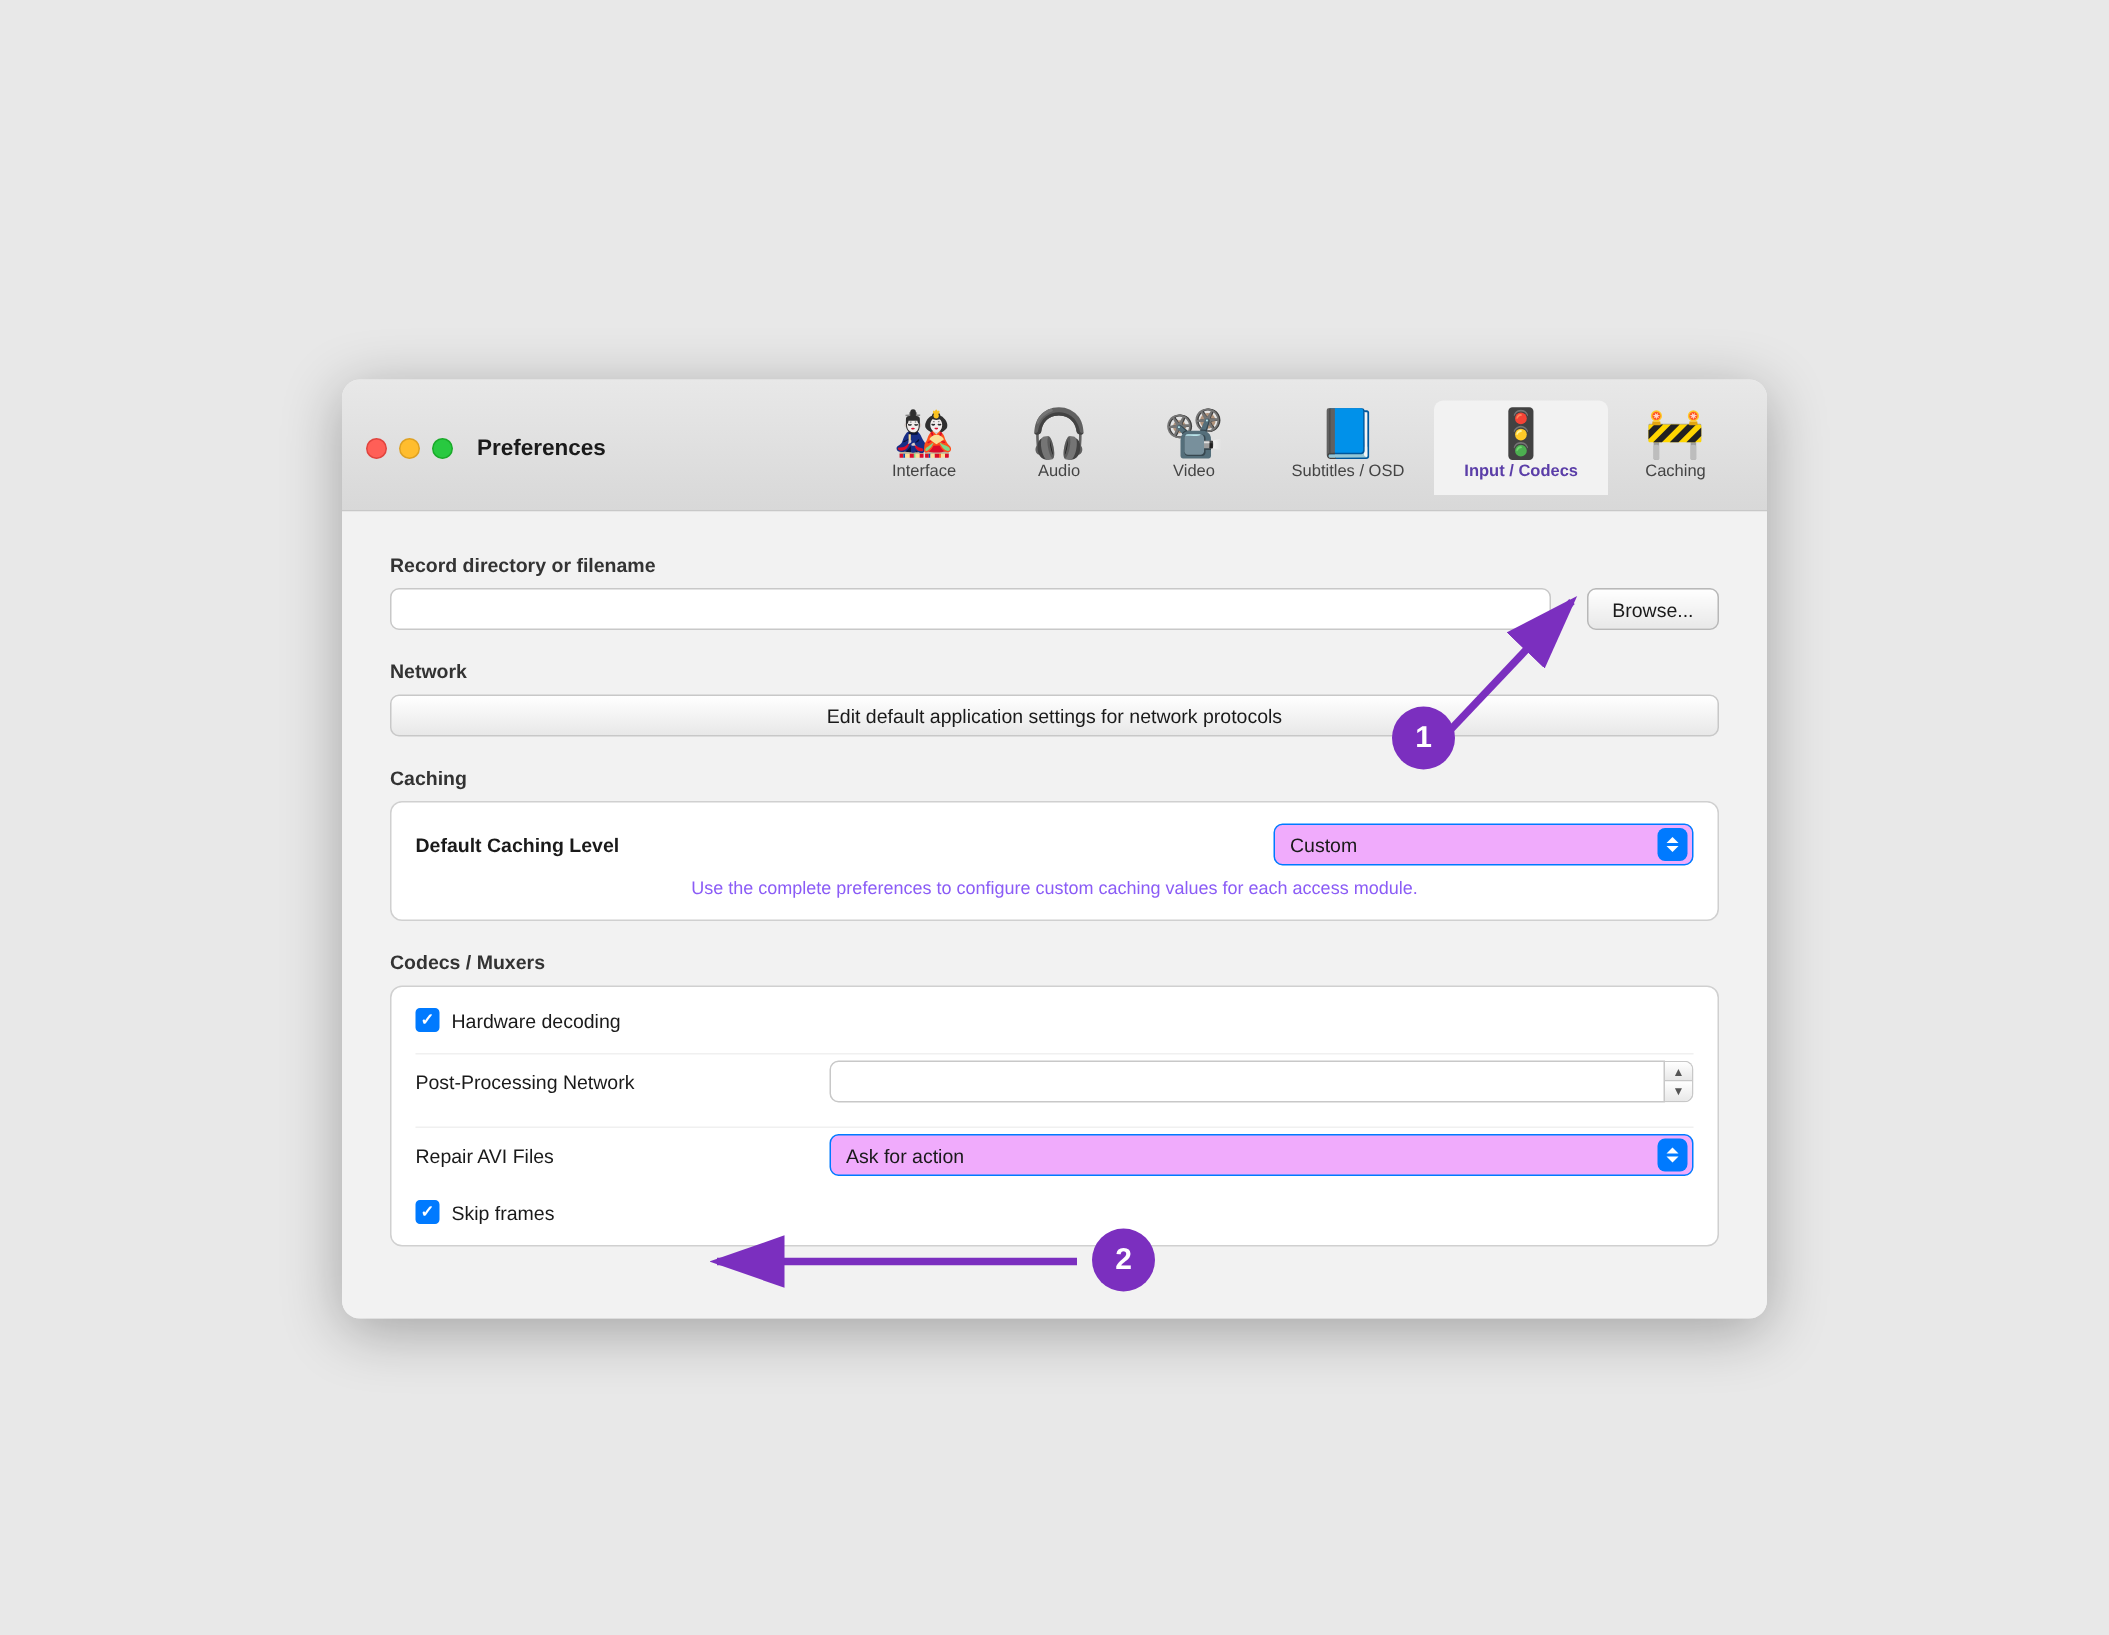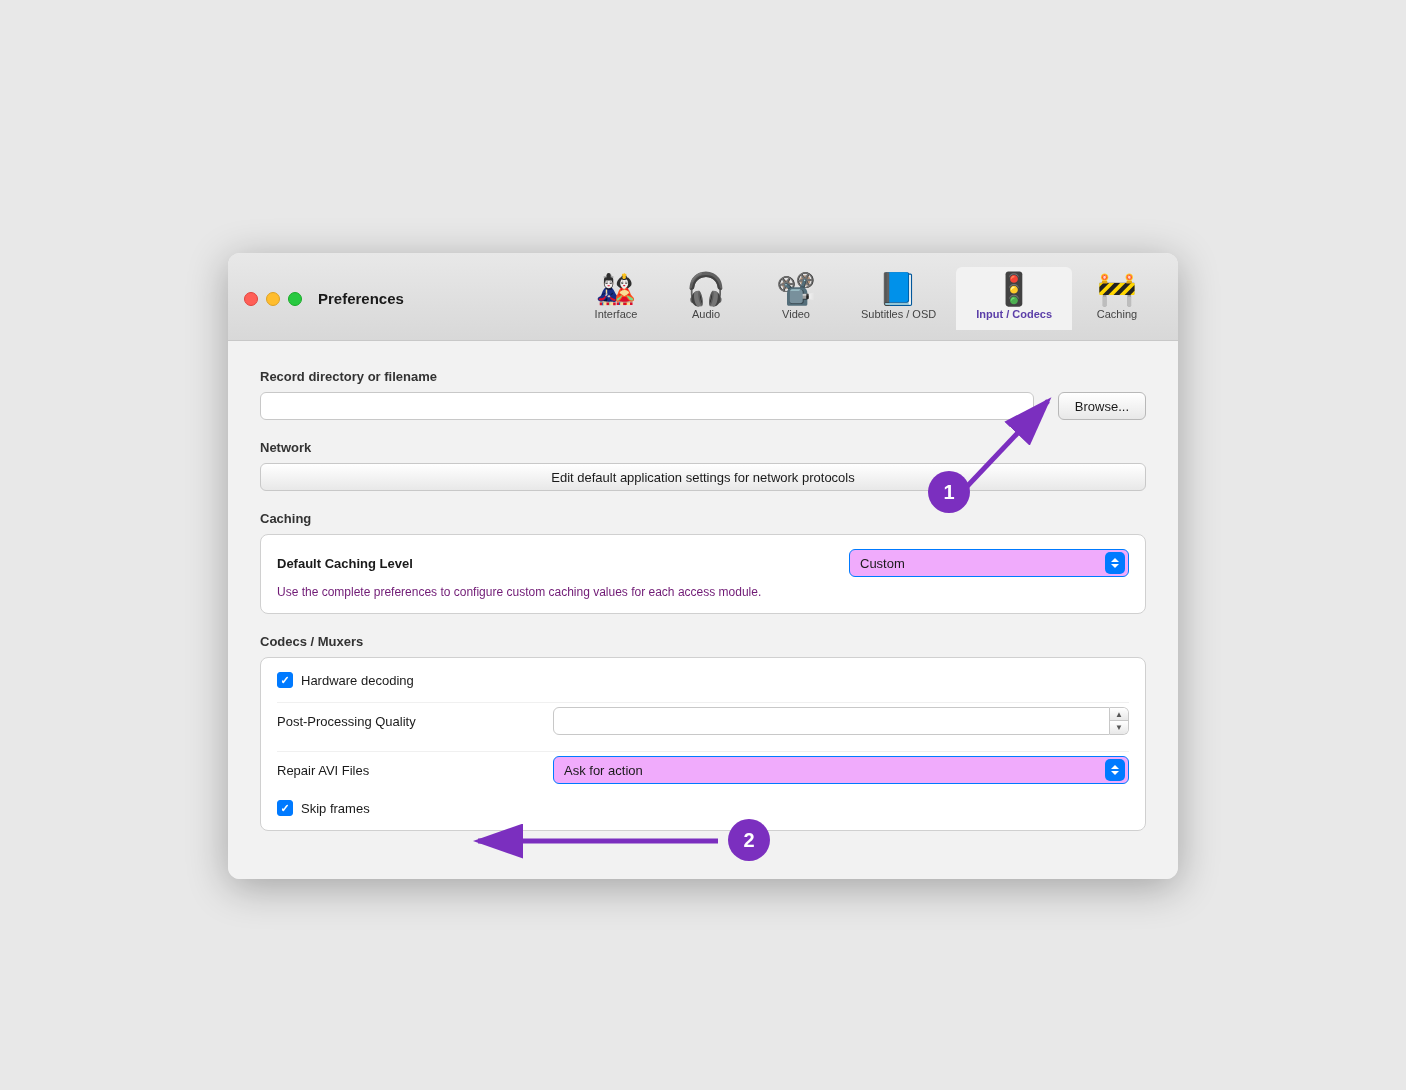--- a/index.html
+++ b/index.html
@@ -235,21 +235,22 @@
       border-bottom-color: white;
       margin-bottom: 1px;
     }
 
     .select-arrow::after {
       border-top-color: white;
     }
 
     .caching-hint {
       font-size: 12px;
-      color: #701a75;
+      color: #8b5cf6;
+      text-align: center;
     }
 
     
     .codecs-box {
       background: white;
       border: 1px solid #d0d0d0;
       border-radius: 8px;
       padding: 14px 16px;
     }
 
@@ -500,21 +501,21 @@
       <div class="codecs-box">
 
         <div class="checkbox-row">
           <div class="checkbox">
             <span class="checkbox-check">✓</span>
           </div>
           <span class="checkbox-label">Hardware decoding</span>
         </div>
 
         <div class="setting-row">
-          <span class="setting-name">Post-Processing Quality</span>
+          <span class="setting-name">Post-Processing Network</span>
           <div class="setting-control">
             <div class="stepper-wrapper">
               <input type="text" class="stepper-input" style="">
               <div class="stepper-buttons">
                 <button class="stepper-up">▲</button>
                 <button class="stepper-down">▼</button>
               </div>
             </div>
           </div>
         </div>

